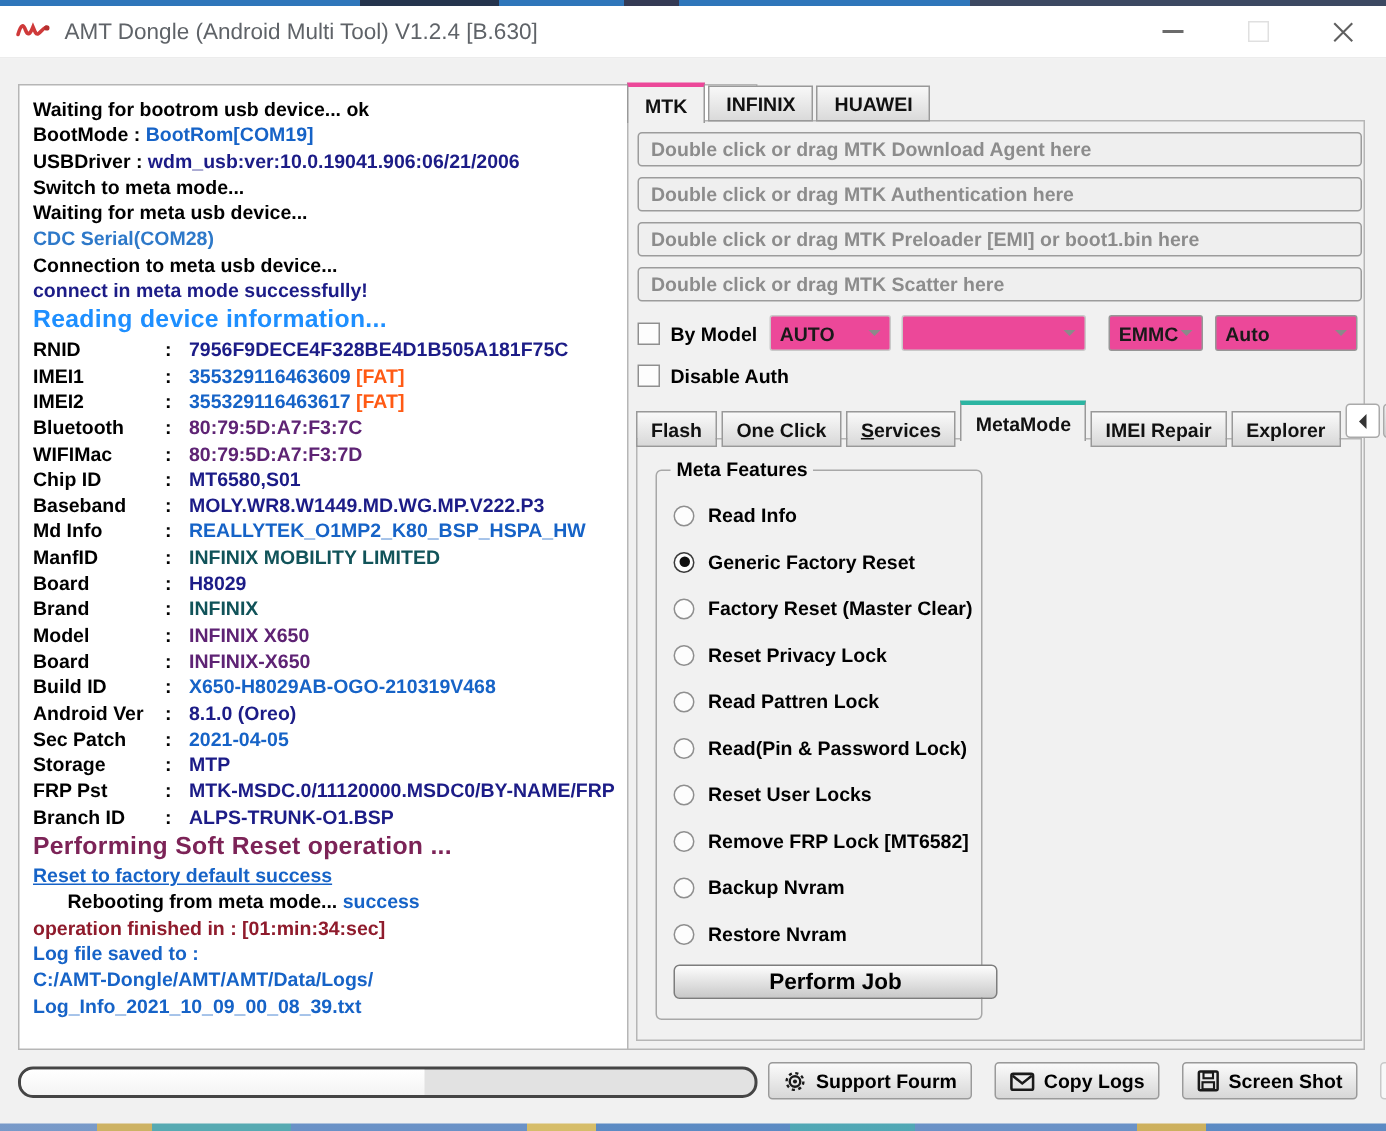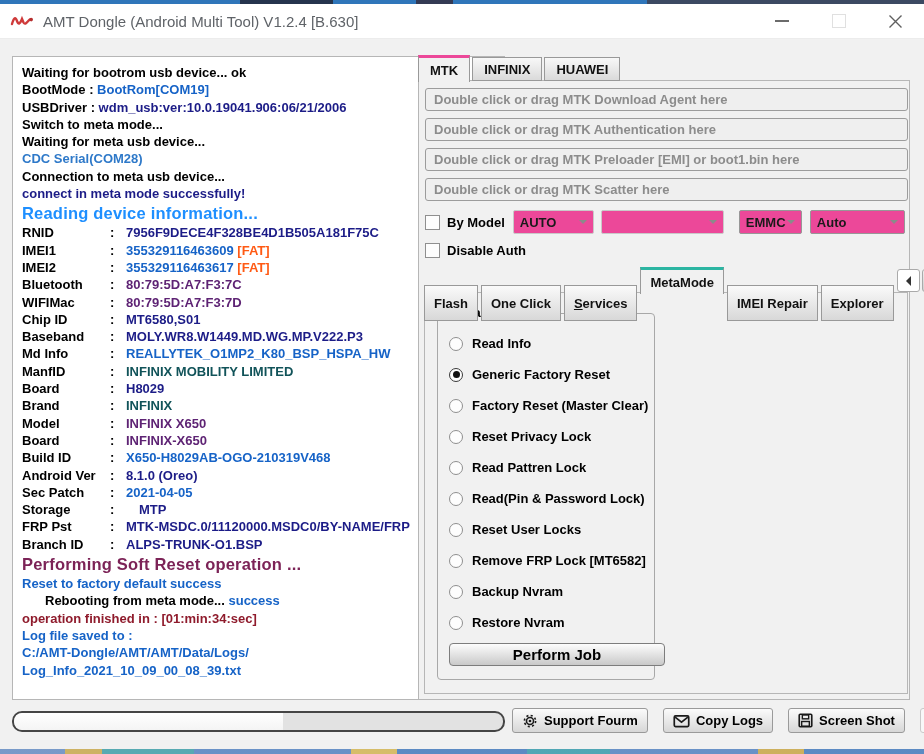--- a/index.html
+++ b/index.html
@@ -60,21 +60,21 @@
   .dd.muted{border-color:#c9c9c9;}
   .dd .arrow{margin-left:auto;width:0;height:0;border:4px solid transparent;border-top-color:#8a8a8a;
     transform:translateY(2px);}
   .dd0{width:81px;margin-left:8px;}
   .dd1{width:123px;margin-left:7px;}
   .dd2{width:63px;margin-left:15px;}
   .dd3{width:95px;margin-left:8px;}
 
   
   .inner-tabs{position:absolute;left:424px;top:267px;width:484px;height:27px;display:flex;z-index:3;}
-  .itab{box-sizing:border-box;height:36px;margin-top:18px;margin-right:3px;border:1px solid #999;
+  .itab{box-sizing:border-box;height:24px;margin-top:7px;margin-right:3px;border:1px solid #999;
     background:linear-gradient(#fafafa,#d8d8d8);font-weight:bold;font-size:13px;color:#111;
     padding:0 9px;display:flex;align-items:center;cursor:default;white-space:nowrap;}
   .itab.active{height:27px;margin-top:0;background:#f1f1f1;border-bottom:none;border-top:3px solid #2cb5a2;}
   .tab-scroll{margin-left:auto;display:flex;gap:2px;margin-top:2px;}
   .sbtn{width:23px;height:23px;box-sizing:border-box;border:1px solid #aaa;border-radius:3px;
     background:#fff;display:flex;align-items:center;justify-content:center;}
   .sbtn.rightg{background:linear-gradient(#efefef,#cfcfcf);}
   .tri-l{width:0;height:0;border:5px solid transparent;border-right-color:#333;margin-left:-4px;}
 
   
@@ -154,25 +154,25 @@
       <div class="log-line"><span class="lbl">Baseband</span><span class="colon">:</span><span style="color: rgb(28, 28, 135);">MOLY.WR8.W1449.MD.WG.MP.V222.P3</span></div>
       <div class="log-line"><span class="lbl">Md Info</span><span class="colon">:</span><span style="color: rgb(22, 99, 199);">REALLYTEK_O1MP2_K80_BSP_HSPA_HW</span></div>
       <div class="log-line"><span class="lbl">ManfID</span><span class="colon">:</span><span style="color: rgb(17, 83, 89);">INFINIX MOBILITY LIMITED</span></div>
       <div class="log-line"><span class="lbl">Board</span><span class="colon">:</span><span style="color: rgb(28, 28, 135);">H8029</span></div>
       <div class="log-line"><span class="lbl">Brand</span><span class="colon">:</span><span style="color: rgb(17, 83, 89);">INFINIX</span></div>
       <div class="log-line"><span class="lbl">Model</span><span class="colon">:</span><span style="color: rgb(94, 35, 116);">INFINIX X650</span></div>
       <div class="log-line"><span class="lbl">Board</span><span class="colon">:</span><span style="color: rgb(94, 35, 116);">INFINIX-X650</span></div>
       <div class="log-line"><span class="lbl">Build ID</span><span class="colon">:</span><span style="color: rgb(22, 99, 199);">X650-H8029AB-OGO-210319V468</span></div>
       <div class="log-line"><span class="lbl">Android Ver</span><span class="colon">:</span><span style="color: rgb(28, 28, 135);">8.1.0 (Oreo)</span></div>
       <div class="log-line"><span class="lbl">Sec Patch</span><span class="colon">:</span><span style="color: rgb(22, 99, 199);">2021-04-05</span></div>
-      <div class="log-line"><span class="lbl">Storage</span><span class="colon">:</span><span style="color: rgb(28, 28, 135); margin-left: 13px;">MTP</span></div>
+      <div class="log-line"><span class="lbl">Storage</span><span class="colon">:</span><span style="color: rgb(28, 28, 135);">MTP</span></div>
       <div class="log-line"><span class="lbl">FRP Pst</span><span class="colon">:</span><span style="color: rgb(28, 28, 135);">MTK-MSDC.0/11120000.MSDC0/BY-NAME/FRP</span></div>
       <div class="log-line"><span class="lbl">Branch ID</span><span class="colon">:</span><span style="color: rgb(28, 28, 135);">ALPS-TRUNK-O1.BSP</span></div>
       <div class="log-line big"><span style="color: rgb(124, 35, 87);">Performing Soft Reset operation ...</span></div>
-      <div class="log-line"><span style="color: rgb(22, 99, 199);">Reset to factory default success</span></div>
+      <div class="log-line"><span style="color: rgb(22, 99, 199); text-decoration: underline;">Reset to factory default success</span></div>
       <div class="log-line"><span style="color: rgb(0, 0, 0); padding-left: 23px;">Rebooting from meta mode... </span><span style="color: rgb(22, 99, 199);">success</span></div>
       <div class="log-line"><span style="color: rgb(143, 27, 44);">operation finished in : [01:min:34:sec]</span></div>
       <div class="log-line"><span style="color: rgb(22, 99, 199);">Log file saved to :</span></div>
       <div class="log-line"><span style="color: rgb(22, 99, 199);">C:/AMT-Dongle/AMT/AMT/Data/Logs/</span></div>
       <div class="log-line"><span style="color: rgb(22, 99, 199);">Log_Info_2021_10_09_00_08_39.txt</span></div>
     </div>
 
   <div class="rpanel"></div>
   <div class="top-tabs" id="topTabs">
       <div class="tab active">MTK</div>

